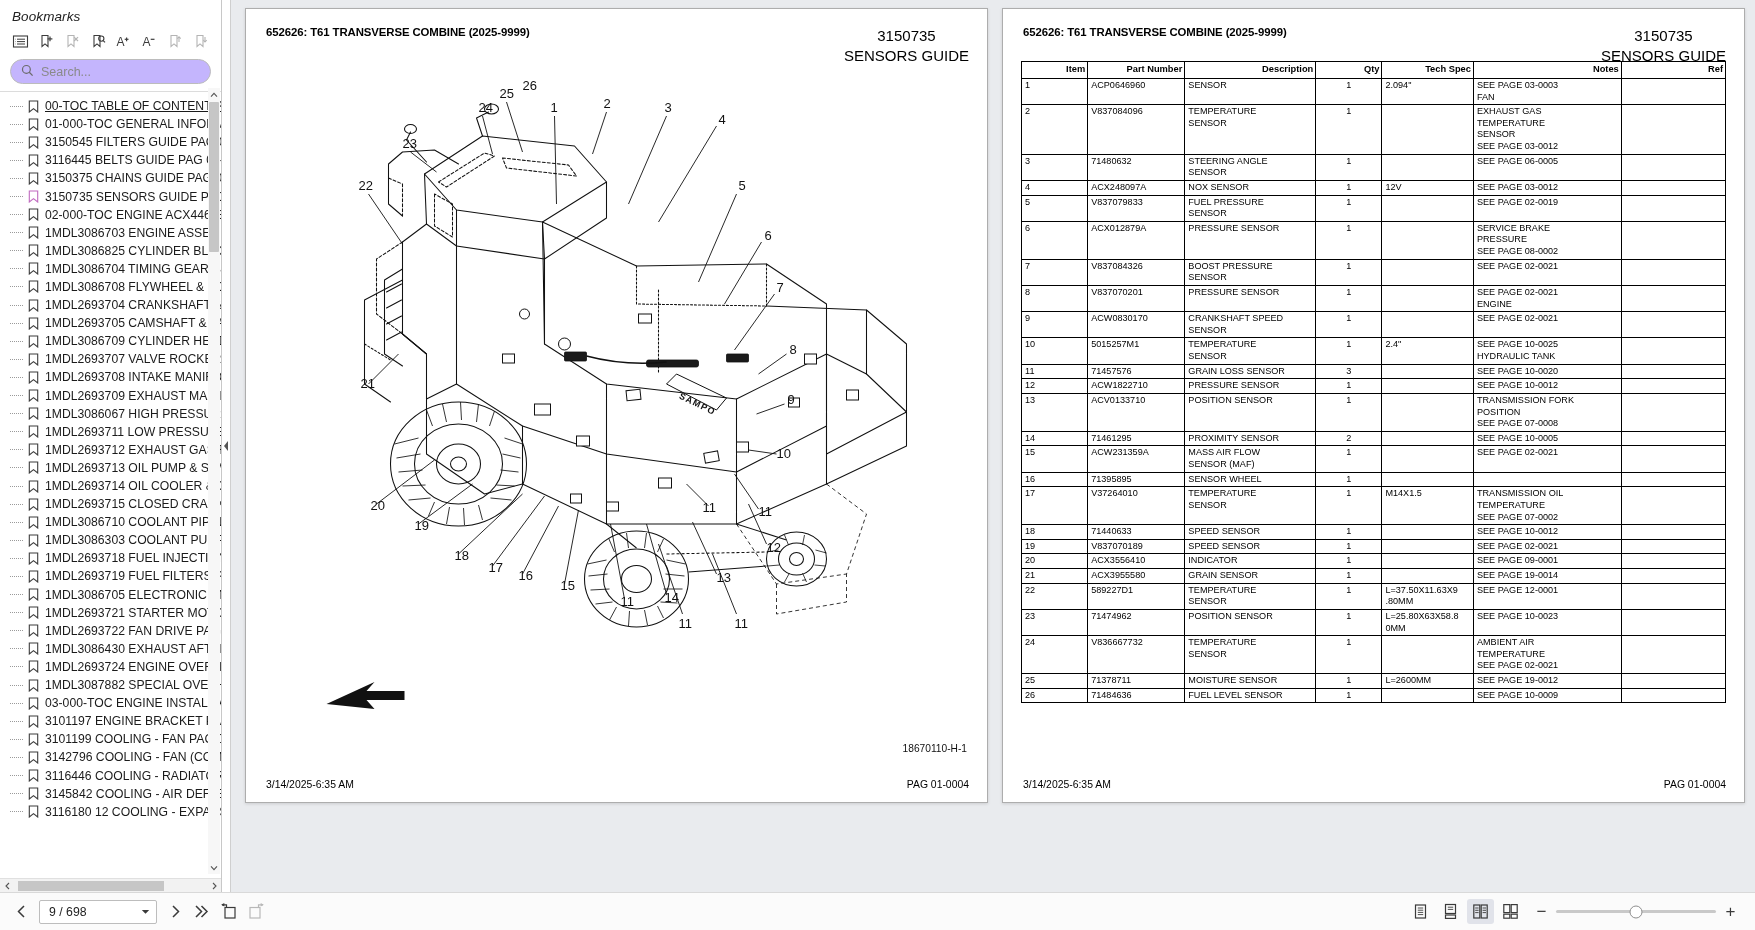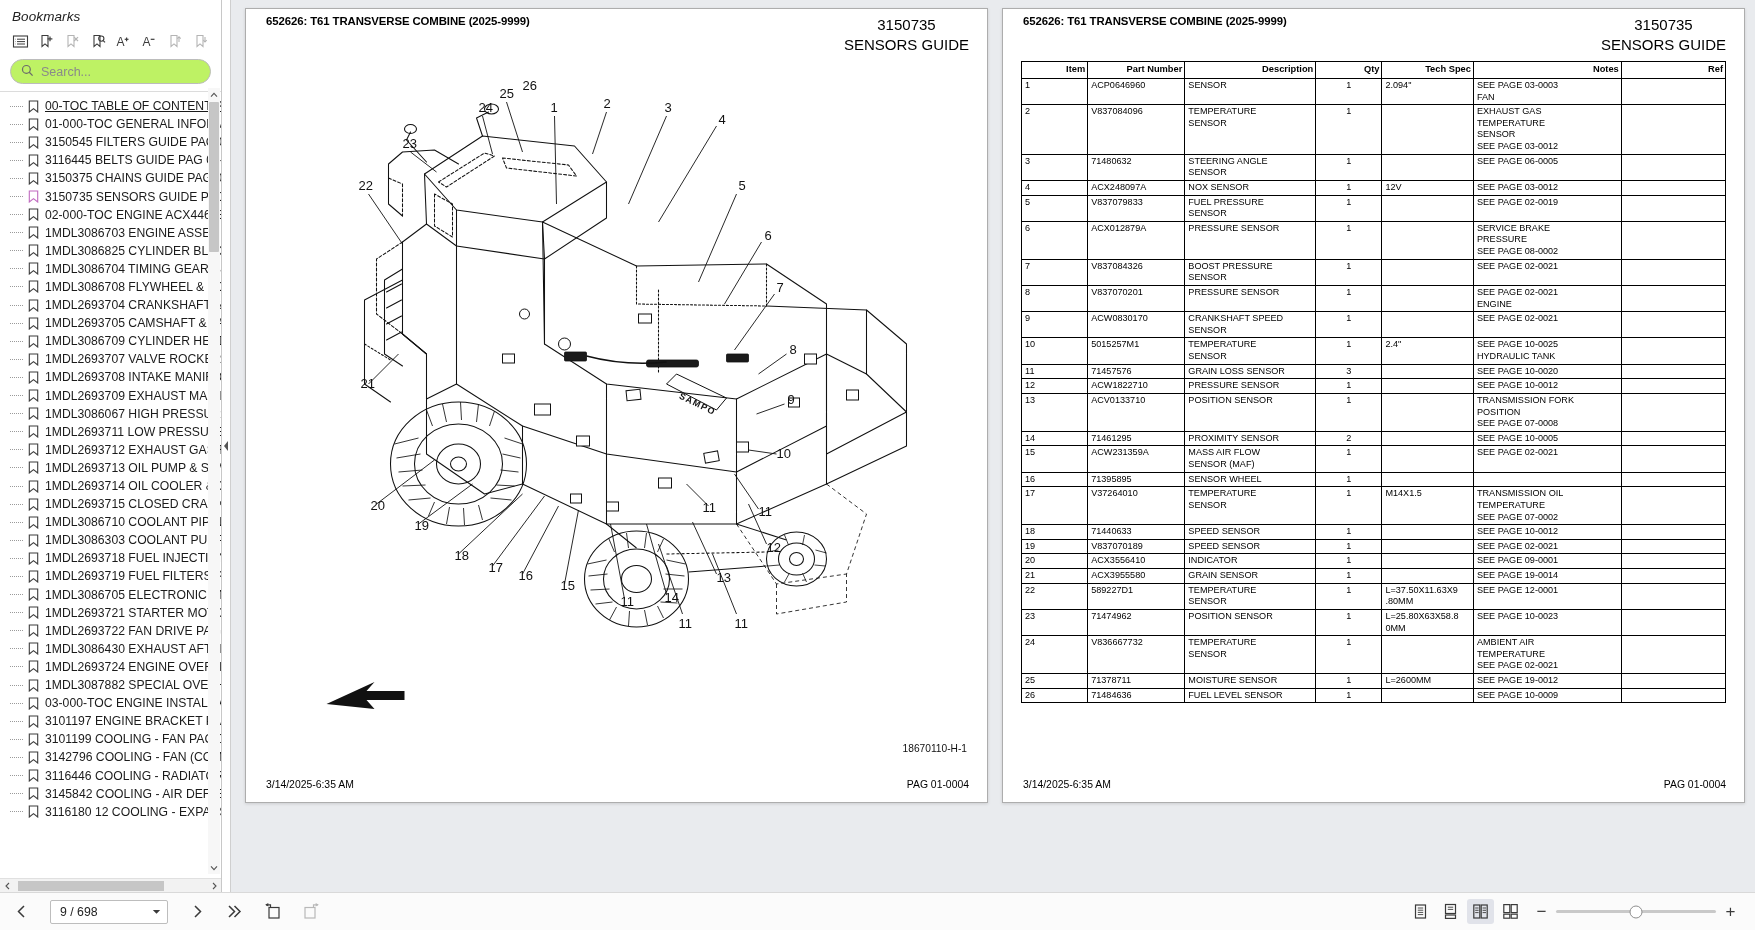--- a/index.html
+++ b/index.html
@@ -38,21 +38,21 @@
     border-radius: 3px; cursor: pointer;
   }
   .tb-btn.disabled { opacity: .38; cursor: default; }
   .tb-btn svg { display: block; }
 
   #search-wrap { padding: 2px 10px 7px 10px; }
   #search-box {
     display: flex; align-items: center; gap: 7px;
     height: 25px;
     border: 1px solid #bcbcbc; border-radius: 13px;
-    padding: 0 10px; background: #bef264;
+    padding: 0 10px; background: #c4b5fd;
   }
   #search-input {
     border: none; outline: none; flex: 1 1 auto;
     font-size: 12.5px; font-family: "Liberation Sans", sans-serif;
     color: #333; background: transparent; padding: 0;
   }
   #search-input::placeholder { color: #8a8a8a; }
 
   #bm-sep { height: 1px; background: #dcdcdc; margin: 0 0 2px 0; }
 
@@ -117,21 +117,21 @@
     flex: 1 1 auto; height: 892px; background: #e9ebee;
     position: relative; overflow: hidden;
     display: flex; gap: 14px; padding: 8px 10px 0 14px;
   }
   .page {
     background: #ffffff; border: 1px solid #adadad;
     position: relative; flex: 1 1 0; min-width: 0; height: 795px;
     box-shadow: 0 1px 3px rgba(0,0,0,.13);
   }
   .pg-head {
-    position: absolute; top: 6px; left: 20px; right: 18px;
+    position: absolute; top: 17px; left: 20px; right: 18px;
     display: flex; justify-content: space-between; align-items: flex-start;
   }
   .pg-title { font-size: 11.4px; font-weight: bold; color: #000; letter-spacing: -.1px; }
   .pg-code { font-size: 15px; text-align: center; line-height: 1.32; color: #000; }
   .pg-foot {
     position: absolute; bottom: 12px; left: 20px; right: 18px;
     display: flex; justify-content: space-between;
     font-size: 10.4px; color: #000;
   }
   .pg-drawing-no {
@@ -164,21 +164,21 @@
   col.c-note { width: 21.0%; }
   col.c-ref  { width: 14.8%; }
 
   
   #bottombar {
     height: 38px; min-height: 38px; background: #fbfbfb;
     border-top: 1px solid #d9d9d9;
     display: flex; align-items: center; justify-content: space-between;
     padding: 0 14px 0 8px;
   }
-  #bb-left { display: flex; align-items: center; gap: 12px; }
+  #bb-left { display: flex; align-items: center; gap: 1px; }
   .bb-btn {
     width: 26px; height: 26px; border-radius: 3px;
     display: flex; align-items: center; justify-content: center; cursor: pointer;
   }
   .bb-btn.disabled { opacity: .34; cursor: default; }
   #page-select {
     height: 24px; width: 118px; margin: 0 4px;
     border: 1px solid #bdbdbd; border-radius: 2px; background: #fff;
     display: flex; align-items: center; padding: 0 6px 0 9px;
     font-size: 12.3px; color: #222; cursor: pointer; justify-content: space-between;

